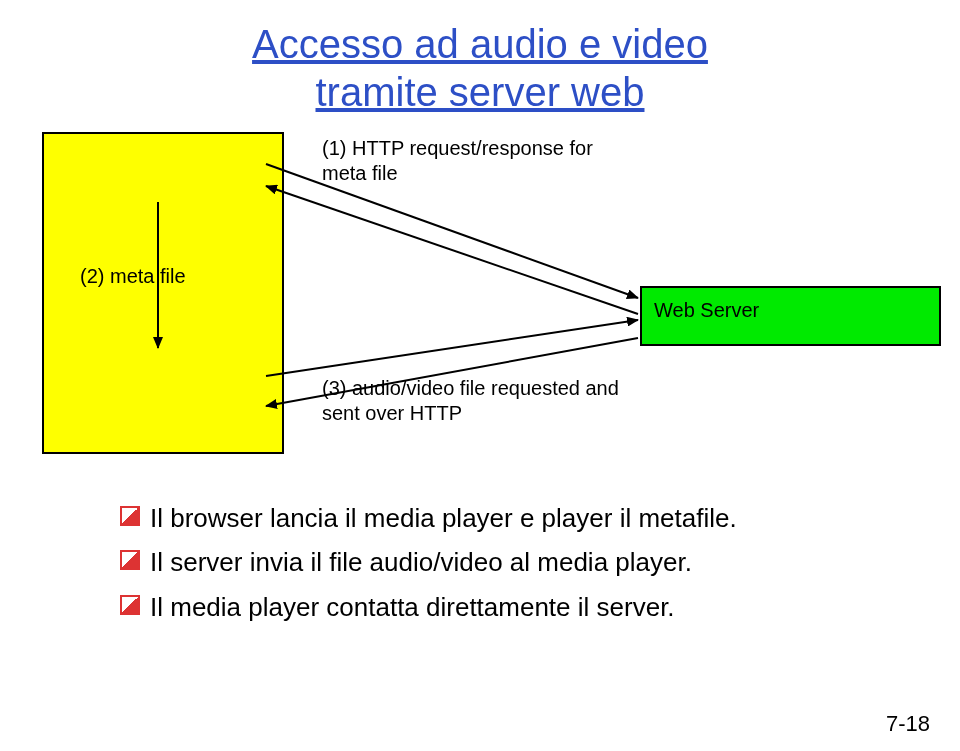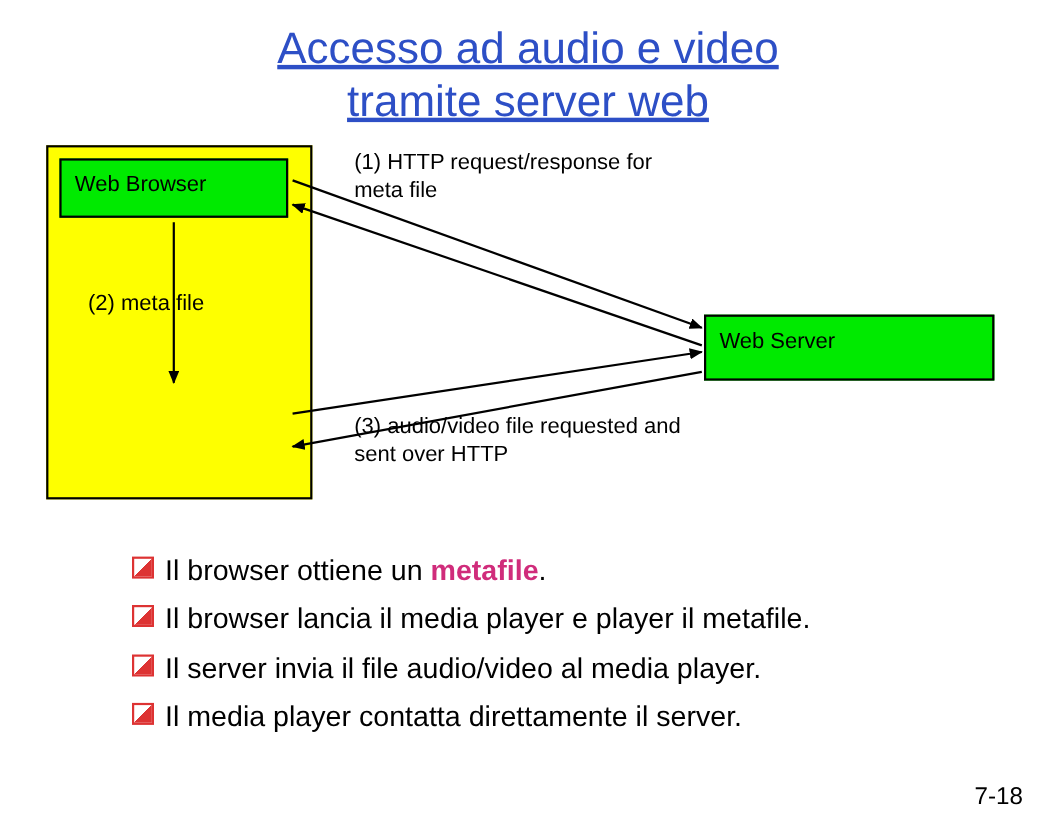--- a/index.html
+++ b/index.html
@@ -41,21 +41,21 @@
     background: #00EA00;
     border: 2px solid #000;
     color: #000;
     font-family: Arial, sans-serif;
     font-size: 20px;
     padding: 10px 12px;
     line-height: 1.2;
   }
   .web-browser { left: 14px; top: 28px; width: 208px; height: 54px; }
   .media-player { left: 14px; top: 236px; width: 208px; height: 88px; }
-  .web-server { left: 600px; top: 170px; width: 264px; height: 60px; }
+  .web-server { left: 600px; top: 170px; width: 301px; height: 60px; }
   .label {
     position: absolute;
     font-family: Arial, sans-serif;
     font-size: 20px;
     line-height: 1.25;
   }
   .lbl1 { left: 282px; top: 20px; width: 300px; }
   .lbl2 { left: 40px; top: 148px; }
   .lbl3 { left: 282px; top: 260px; width: 300px; }
 
@@ -98,21 +98,20 @@
 </head>
 <body>
 
 <div class="title">
   <span>Accesso ad audio e video</span><br>
   <span>tramite server web</span>
 </div>
 
 <div class="diagram">
   <div class="client-box"></div>
-  <div class="green-box web-browser">Web Browser</div>
   <div class="green-box web-server">Web Server</div>
 
   <div class="label lbl1">(1) HTTP request/response for meta file</div>
   <div class="label lbl2">(2) meta file</div>
   <div class="label lbl3">(3) audio/video file requested and sent over HTTP</div>
 
   <svg class="arrows" viewBox="0 0 880 360">
     <defs>
       <marker id="arr" markerWidth="12" markerHeight="10" refX="11" refY="5" orient="auto" markerUnits="userSpaceOnUse">
         <path d="M0,0 L12,5 L0,10 Z" fill="#000"></path>
@@ -125,21 +124,18 @@
 
     <line x1="118" y1="86" x2="118" y2="232" stroke="#000" stroke-width="2" marker-end="url(#arr)"></line>
 
     <line x1="226" y1="260" x2="598" y2="204" stroke="#000" stroke-width="2" marker-end="url(#arr)"></line>
 
     <line x1="598" y1="222" x2="226" y2="290" stroke="#000" stroke-width="2" marker-end="url(#arr)"></line>
   </svg>
 </div>
 
 <ul class="bullets">
-  <li>
-    <span>Il browser ottiene un </span><span class="metafile">metafile</span><span>.</span>
-  </li>
   <li>Il browser lancia il media player e player il metafile.</li>
   <li>Il server invia il file audio/video al media player.</li>
   <li>Il media player contatta direttamente il server.</li>
 </ul>
 
 <div class="pagenum">7-18</div>
 
 </body></html>

